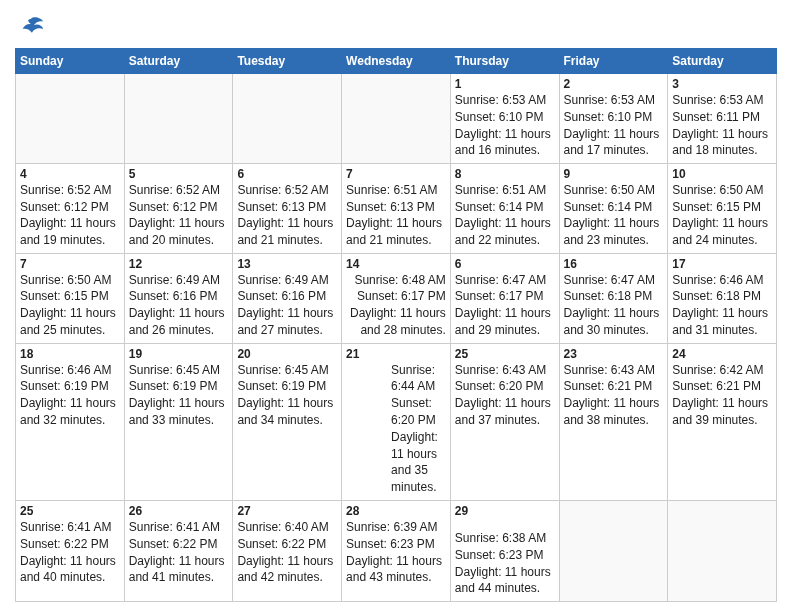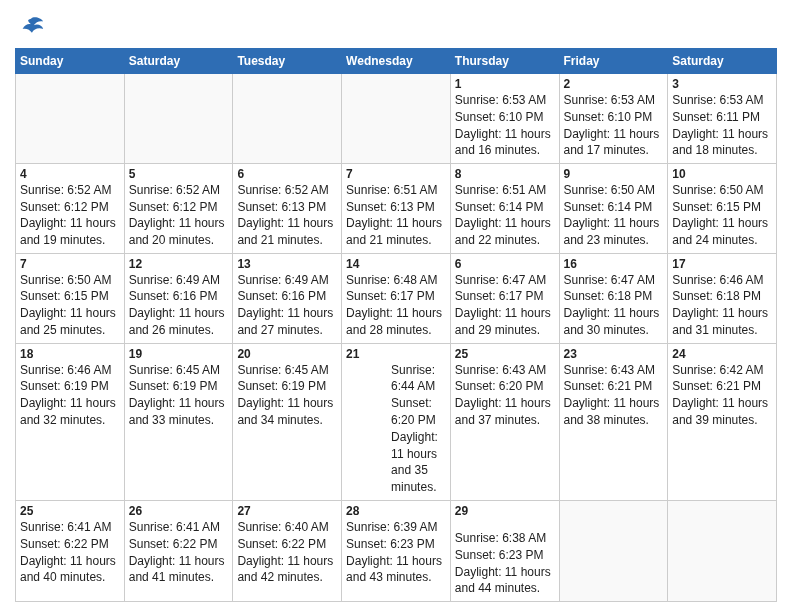--- a/index.html
+++ b/index.html
@@ -217,21 +217,21 @@
 Daylight: 11 hours and 26 minutes.</div>
           </td>
           <td>
             <span class="day-num">13</span>
             <div class="day-info" style="white-space: pre-line;">Sunrise: 6:49 AM
 Sunset: 6:16 PM
 Daylight: 11 hours and 27 minutes.</div>
           </td>
           <td>
             <span class="day-num">14</span>
-            <div class="day-info" style="white-space: pre-line;">Sunrise: 6:48 AM
+            <div class="day-info" style="white-space: pre-line; text-align: right;">Sunrise: 6:48 AM
 Sunset: 6:17 PM
 Daylight: 11 hours and 28 minutes.</div>
           </td>
           <td>
             <span class="day-num">6</span>
             <div class="day-info" style="white-space: pre-line;">Sunrise: 6:47 AM
 Sunset: 6:17 PM
 Daylight: 11 hours and 29 minutes.</div>
           </td>
           <td>

